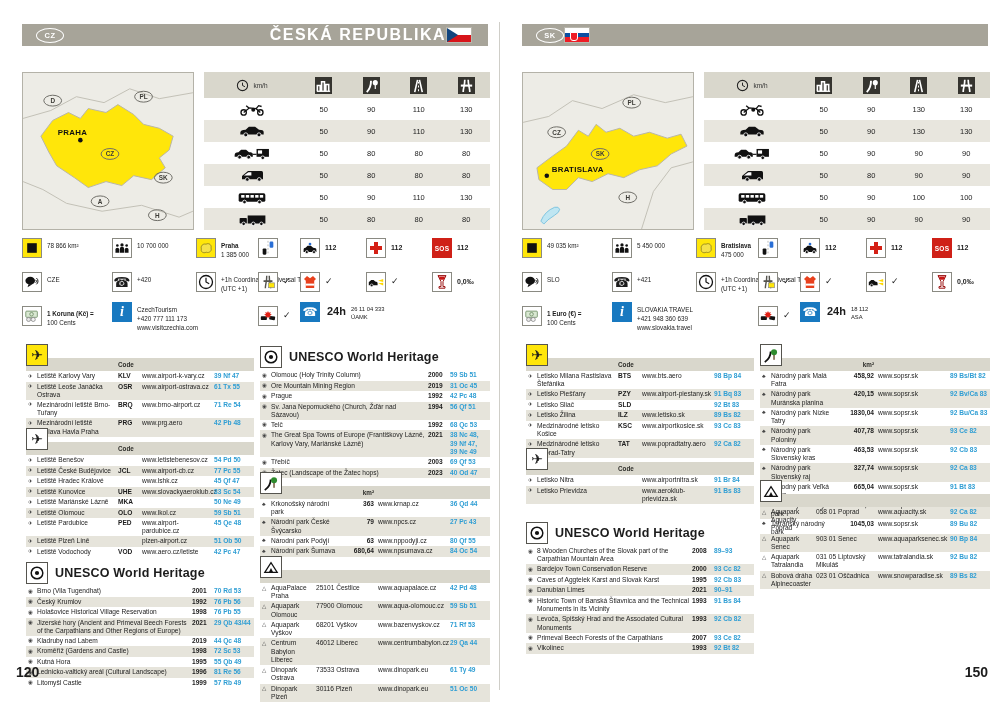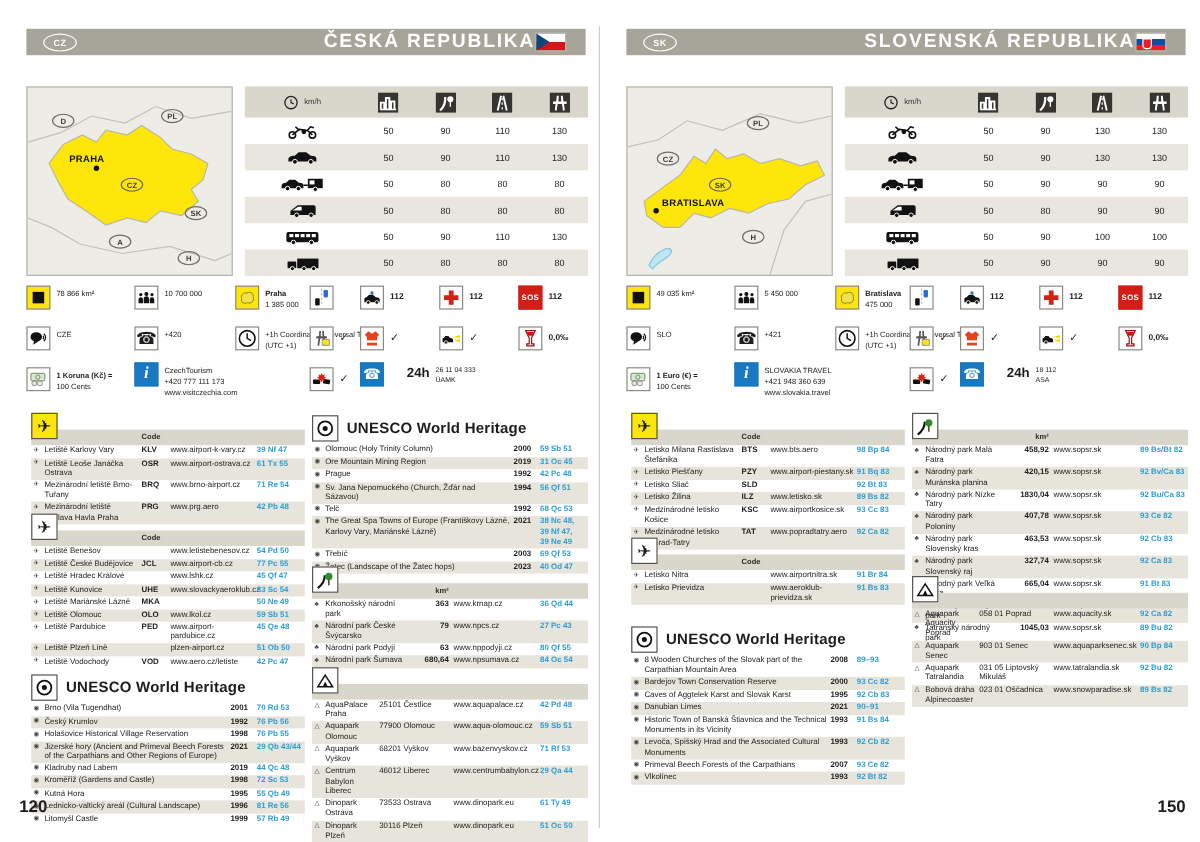--- a/index.html
+++ b/index.html
@@ -46,21 +46,21 @@
   .ibox svg{width:16px;height:16px;}
   .ibox.yellow{background:var(--yellow);}
   .ibox.blue{background:var(--info_blue);border-color:var(--info_blue);}
   .ibox.red{background:var(--sos_red);border-color:var(--sos_red);}
   .i-glyph{color:#fff;font-family:"Liberation Serif","DejaVu Serif",serif;font-weight:bold;font-style:italic;font-size:14px;line-height:1;}
   .sos-glyph{color:#fff;font-weight:bold;font-size:6.5px;letter-spacing:.3px;}
   .ftext{font-size:6.3px;line-height:1.45;padding-top:3px;}
   .ftext .b{font-weight:bold;}
   .f112{font-size:7px;font-weight:bold;padding-top:6px;}
   .fcheck{font-size:9px;font-weight:bold;padding-top:4px;}
-  .f24{font-size:11px;font-weight:bold;padding-top:3px;padding-left:2px;margin-left:12px;}
+  .f24{font-size:11px;font-weight:bold;padding-top:3px;padding-left:2px;}
   .fnum{font-size:5.8px;line-height:1.4;padding-top:3px;}
 
   
   .tbl{position:absolute;font-size:6.6px;}
   .tw1{width:228px;} .tw2{width:230px;}
   .tbl-head{position:relative;height:27px;}
   .head-band{position:absolute;left:0;right:0;bottom:0;height:13px;background:var(--band);display:flex;align-items:center;padding:0 2px;}
   .band-c{font-weight:bold;font-size:6.3px;color:#2b2b27;}
   .iconbox{position:absolute;left:0;top:0;width:22px;height:22px;border:1px solid #55544e;background:#fff;display:flex;align-items:center;justify-content:center;box-sizing:border-box;}
   .iconbox.yellow{background:var(--yellow);}
@@ -784,21 +784,20 @@
           <span class="c c-ref">51 Oc 50</span>
         </div>
       </div>
 
     <div class="pageno pl">120</div>
   </div>
 
   <div class="page right">
     <div class="pagebar">
       <span class="badge">SK</span>
-      <span class="pagetitle">SLOVENSKÁ REPUBLIKA</span>
       <span class="flag flag-sk"></span>
     </div>
 
     <div class="mapbox">
       <svg viewBox="0 0 172 158">
         <path class="map-border" d="M0 50 L26 44 L50 28 L80 36 L112 22 L144 30 L172 24"></path>
         <path class="map-border" d="M120 158 L132 120 L150 96 L172 90"></path>
         <path d="M18 150 q4 -10 14 -14 q4 -1 5 2 q0 3 -5 6 q-8 5 -11 9 z" fill="#bfe6f2" stroke="#7fc4de"></path>
         <polygon points="14,96 30,84 44,74 56,58 66,64 74,52 84,60 98,56 112,64 128,60 146,66 160,62 166,74 150,82 136,94 118,98 102,106 86,102 70,110 56,106 44,118 30,118 16,108" fill="#ffe60a" stroke="#b9b6a8" stroke-width="1"></polygon>
         <circle cx="24" cy="104" r="2.3" fill="#111"></circle>

